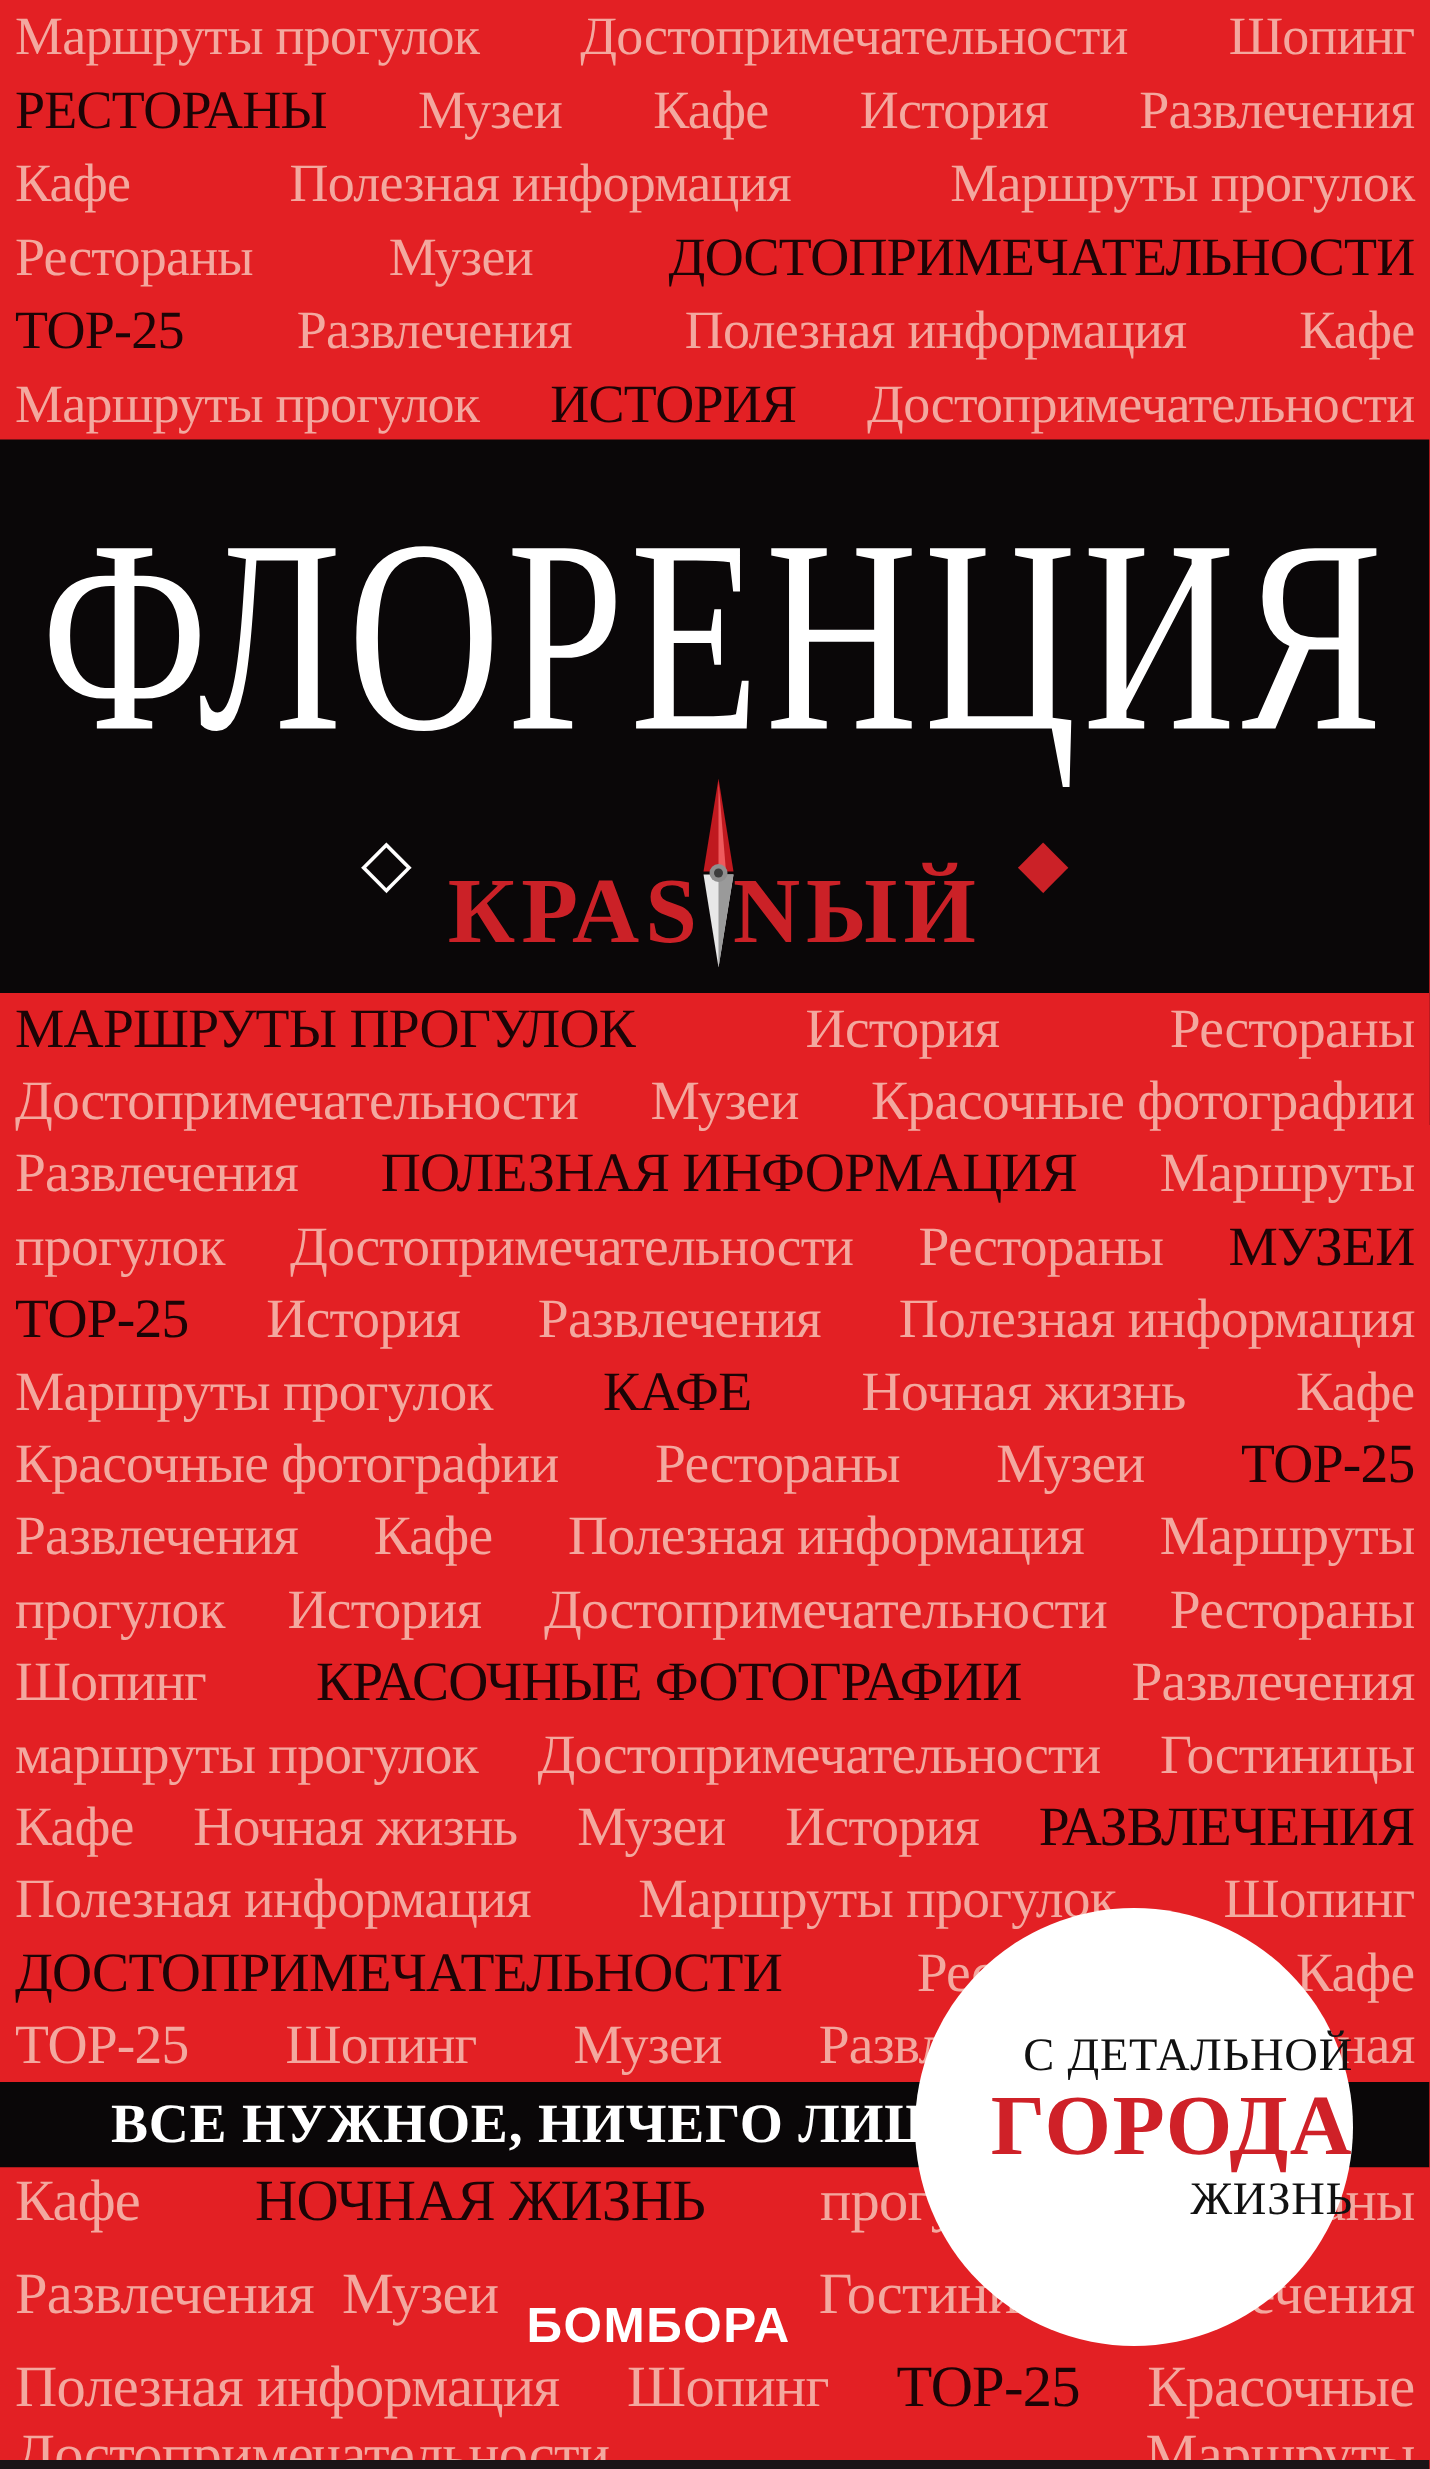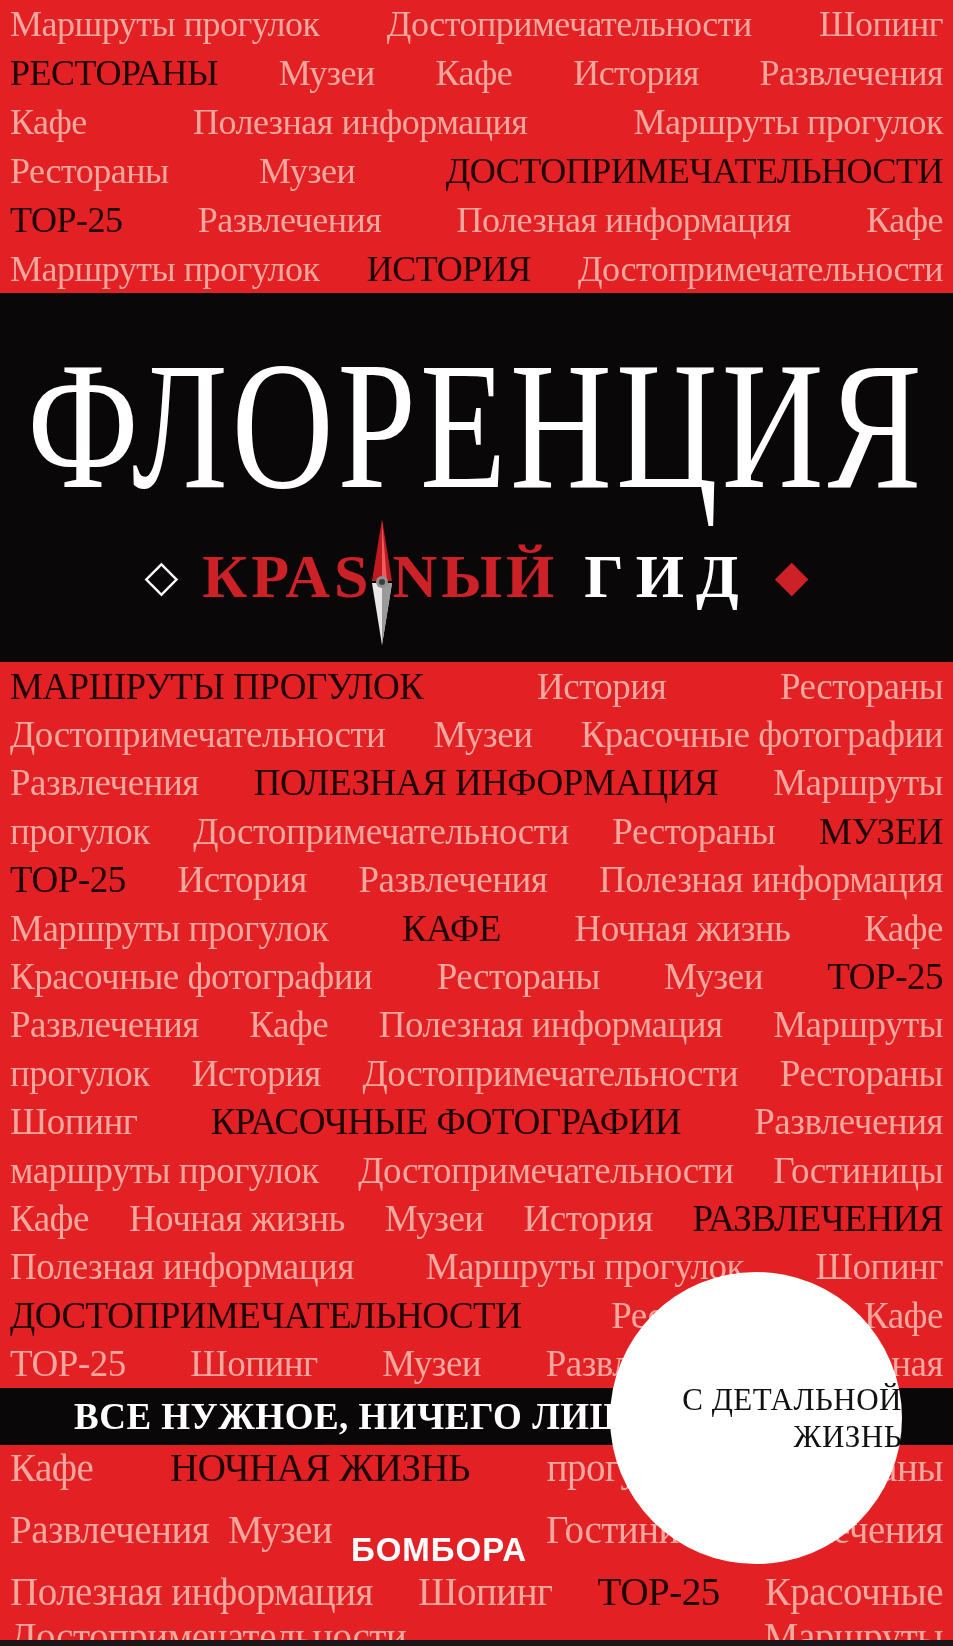--- a/index.html
+++ b/index.html
@@ -47,21 +47,21 @@
   }
   .brand-row{
     position:absolute;top:218px;left:0;right:0;height:130px;
     display:flex;justify-content:center;align-items:center;gap:24px;
   }
   .diamond{font-family:"DejaVu Sans", sans-serif;font-size:44px;line-height:1;}
   .diamond.outline{color:#ffffff;}
   .diamond.fill{color:var(--logo-red);}
   .brand-text{
     font-weight:bold;font-size:62px;letter-spacing:4px;line-height:1;
-    display:flex;align-items:center;
+    display:flex;align-items:flex-end;
   }
   .brand-red{color:var(--logo-red);}
   .brand-white{color:#ffffff;margin-left:26px;letter-spacing:12px;}
   .needle{margin:0 -7px;position:relative;top:6px;}
 
   
   .strip{
     top:1388px;height:57px;background:var(--black);
     color:#ffffff;font-weight:bold;font-size:37px;line-height:57px;
     padding-left:74px;letter-spacing:0.5px;box-sizing:border-box;
@@ -126,21 +126,20 @@
       <span class="brand-red">КРАS</span>
       <svg class="needle" width="34" height="126" viewBox="0 0 34 126">
         <polygon points="17,0 27,62 7,62" fill="#c0191f"></polygon>
         <polygon points="17,2 22,62 17,62" fill="#ef5a5d"></polygon>
         <polygon points="7,64 27,64 17,126" fill="#e8e8e8"></polygon>
         <polygon points="17,64 27,64 17,126" fill="#9a9a9a"></polygon>
         <circle cx="17" cy="63" r="6" fill="#8f8f8f"></circle>
         <circle cx="17" cy="63" r="3" fill="#3d3d3d"></circle>
       </svg>
       <span class="brand-red">NЫЙ</span>
-      <span class="brand-white">ГИД</span>
     </span>
     <span class="diamond fill">◆</span>
   </div>
 </div>
 
 <div class="section section-mid rows">
     <div class="tag-row">
       <span class="w dark">МАРШРУТЫ ПРОГУЛОК</span>
       <span class="w">История</span>
       <span class="w">Рестораны</span>
@@ -250,16 +249,17 @@
       <span class="w">Красочные</span>
     </div>
     <div class="tag-row">
       <span class="w">Достопримечательности</span>
       <span class="w">Маршруты</span>
     </div>
   </div>
 
 <div class="badge">
   <div class="b-small">С ДЕТАЛЬНОЙ</div>
+  <div class="b-big">ГОРОДА</div>
   <div class="b-small">ЖИЗНЬ</div>
 </div>
 
 <div class="bottom-edge"></div>
 
 </body></html>

